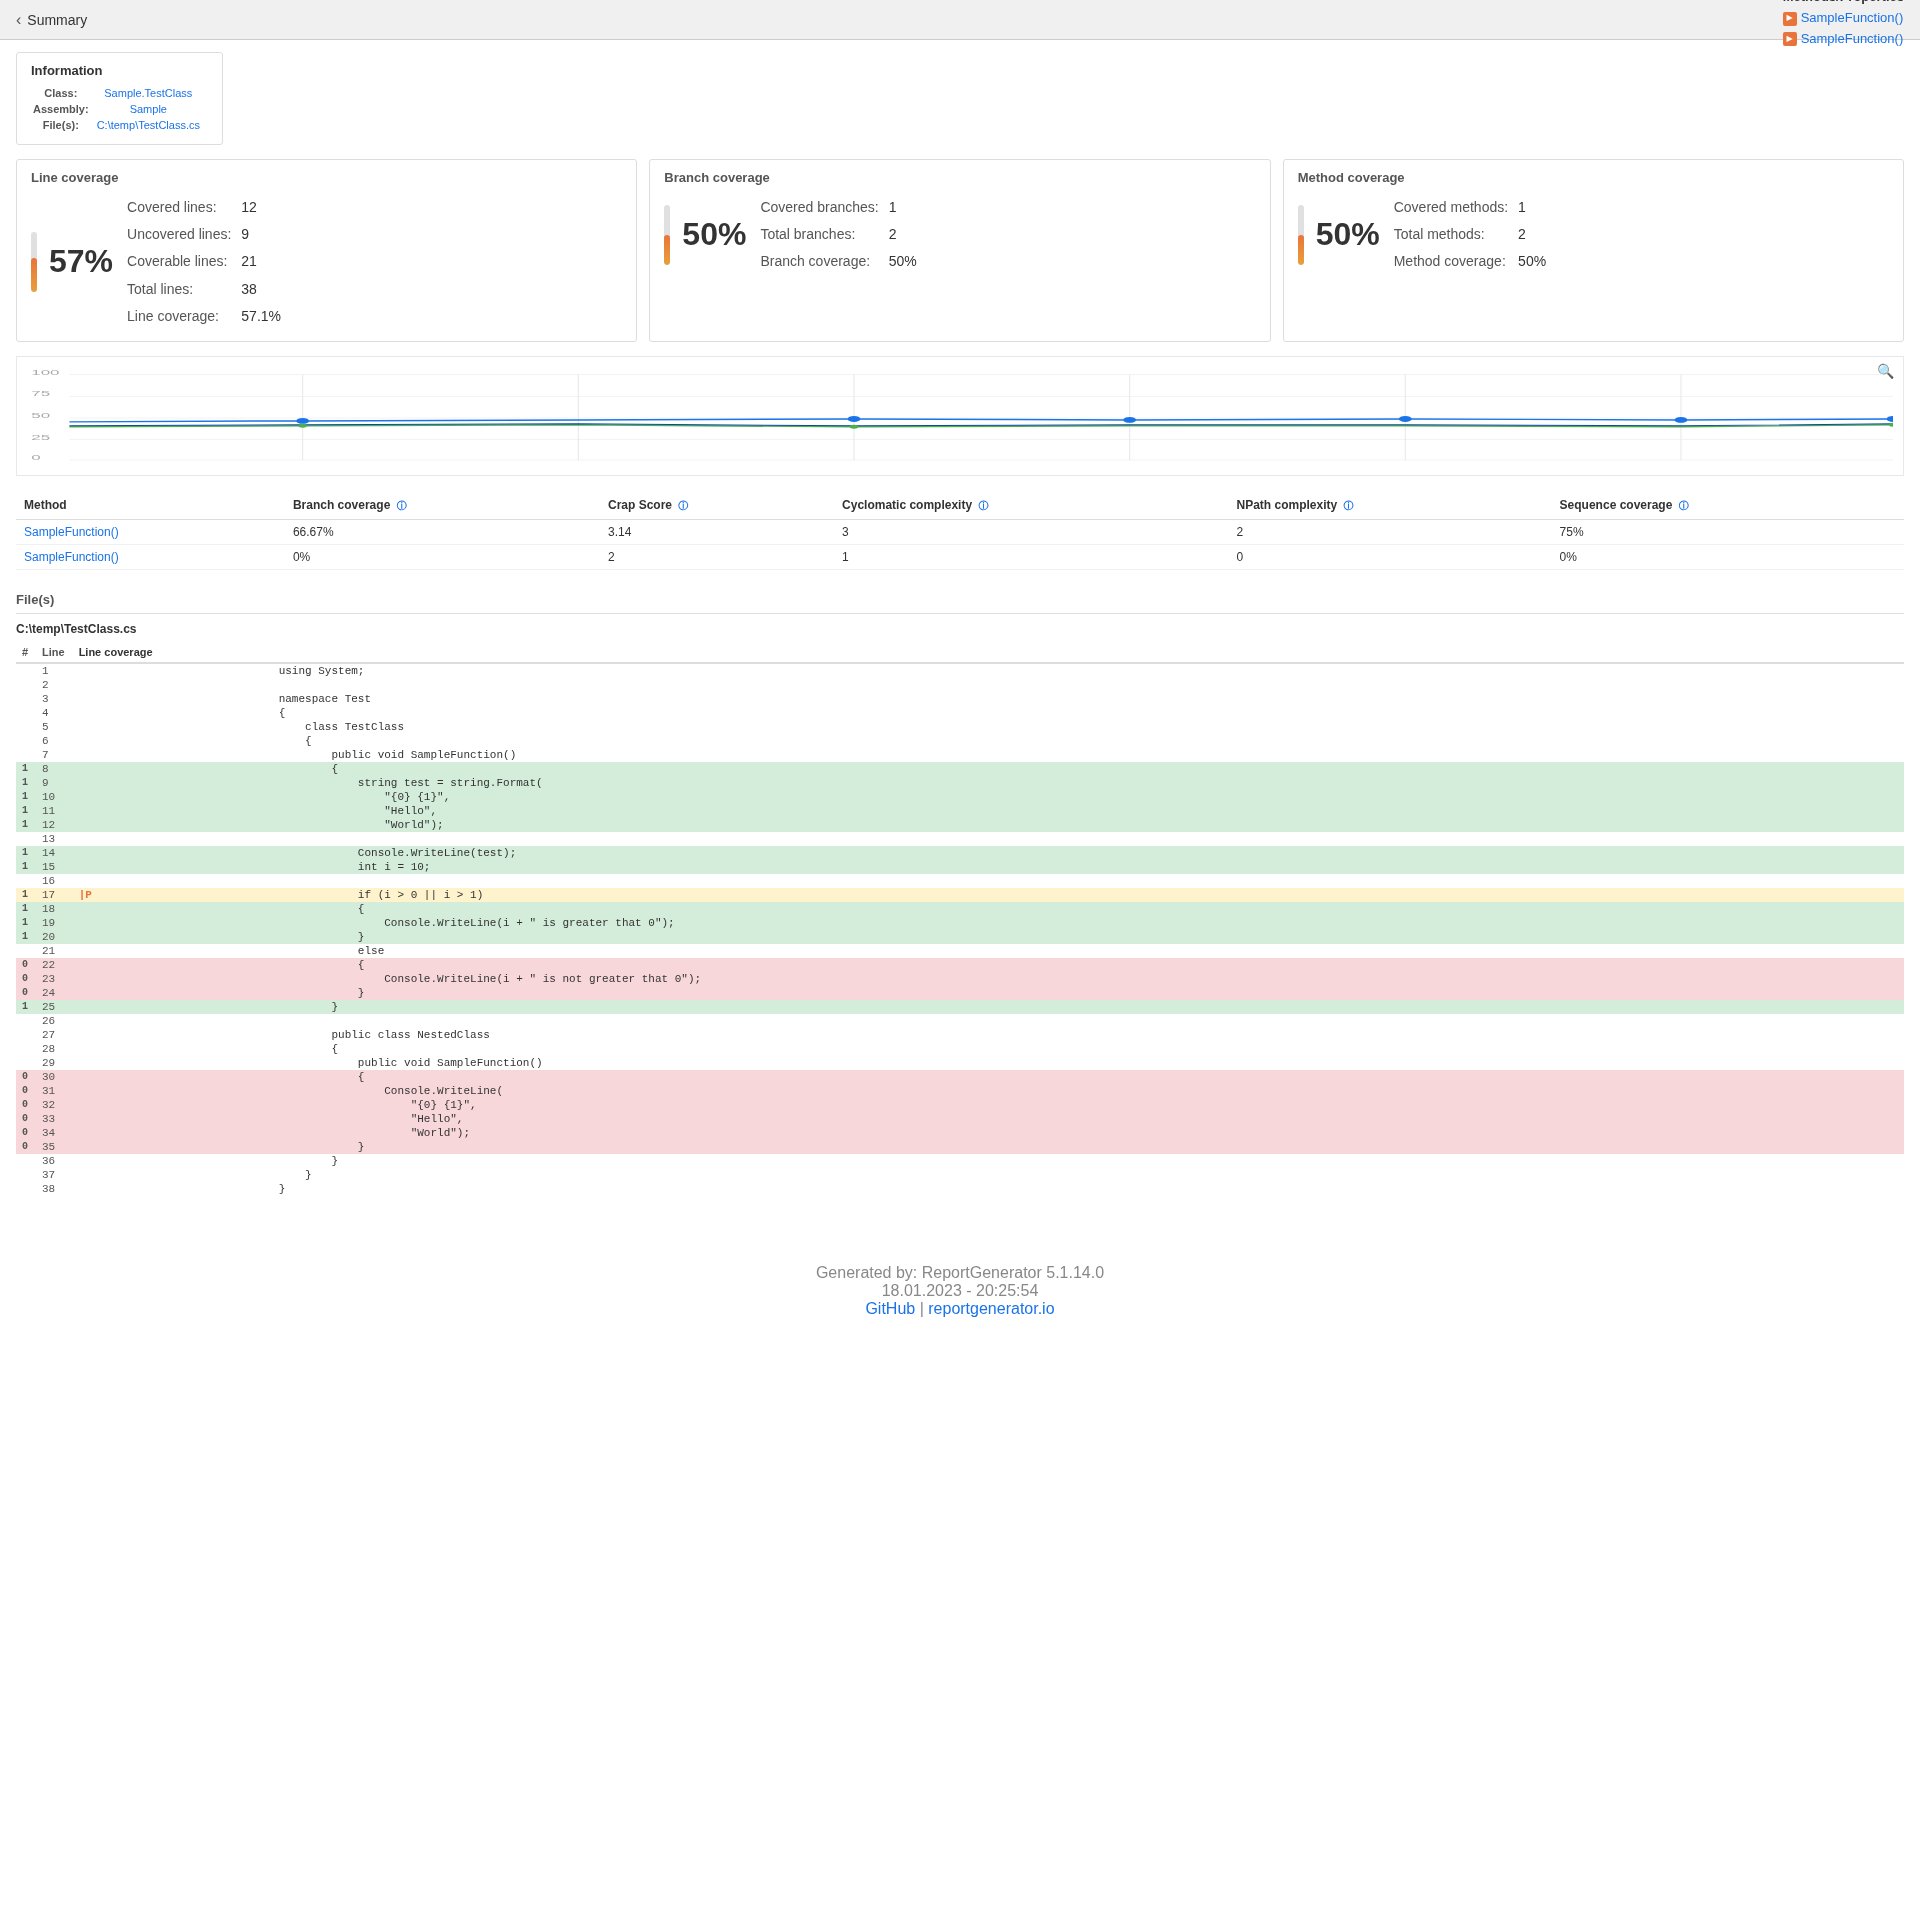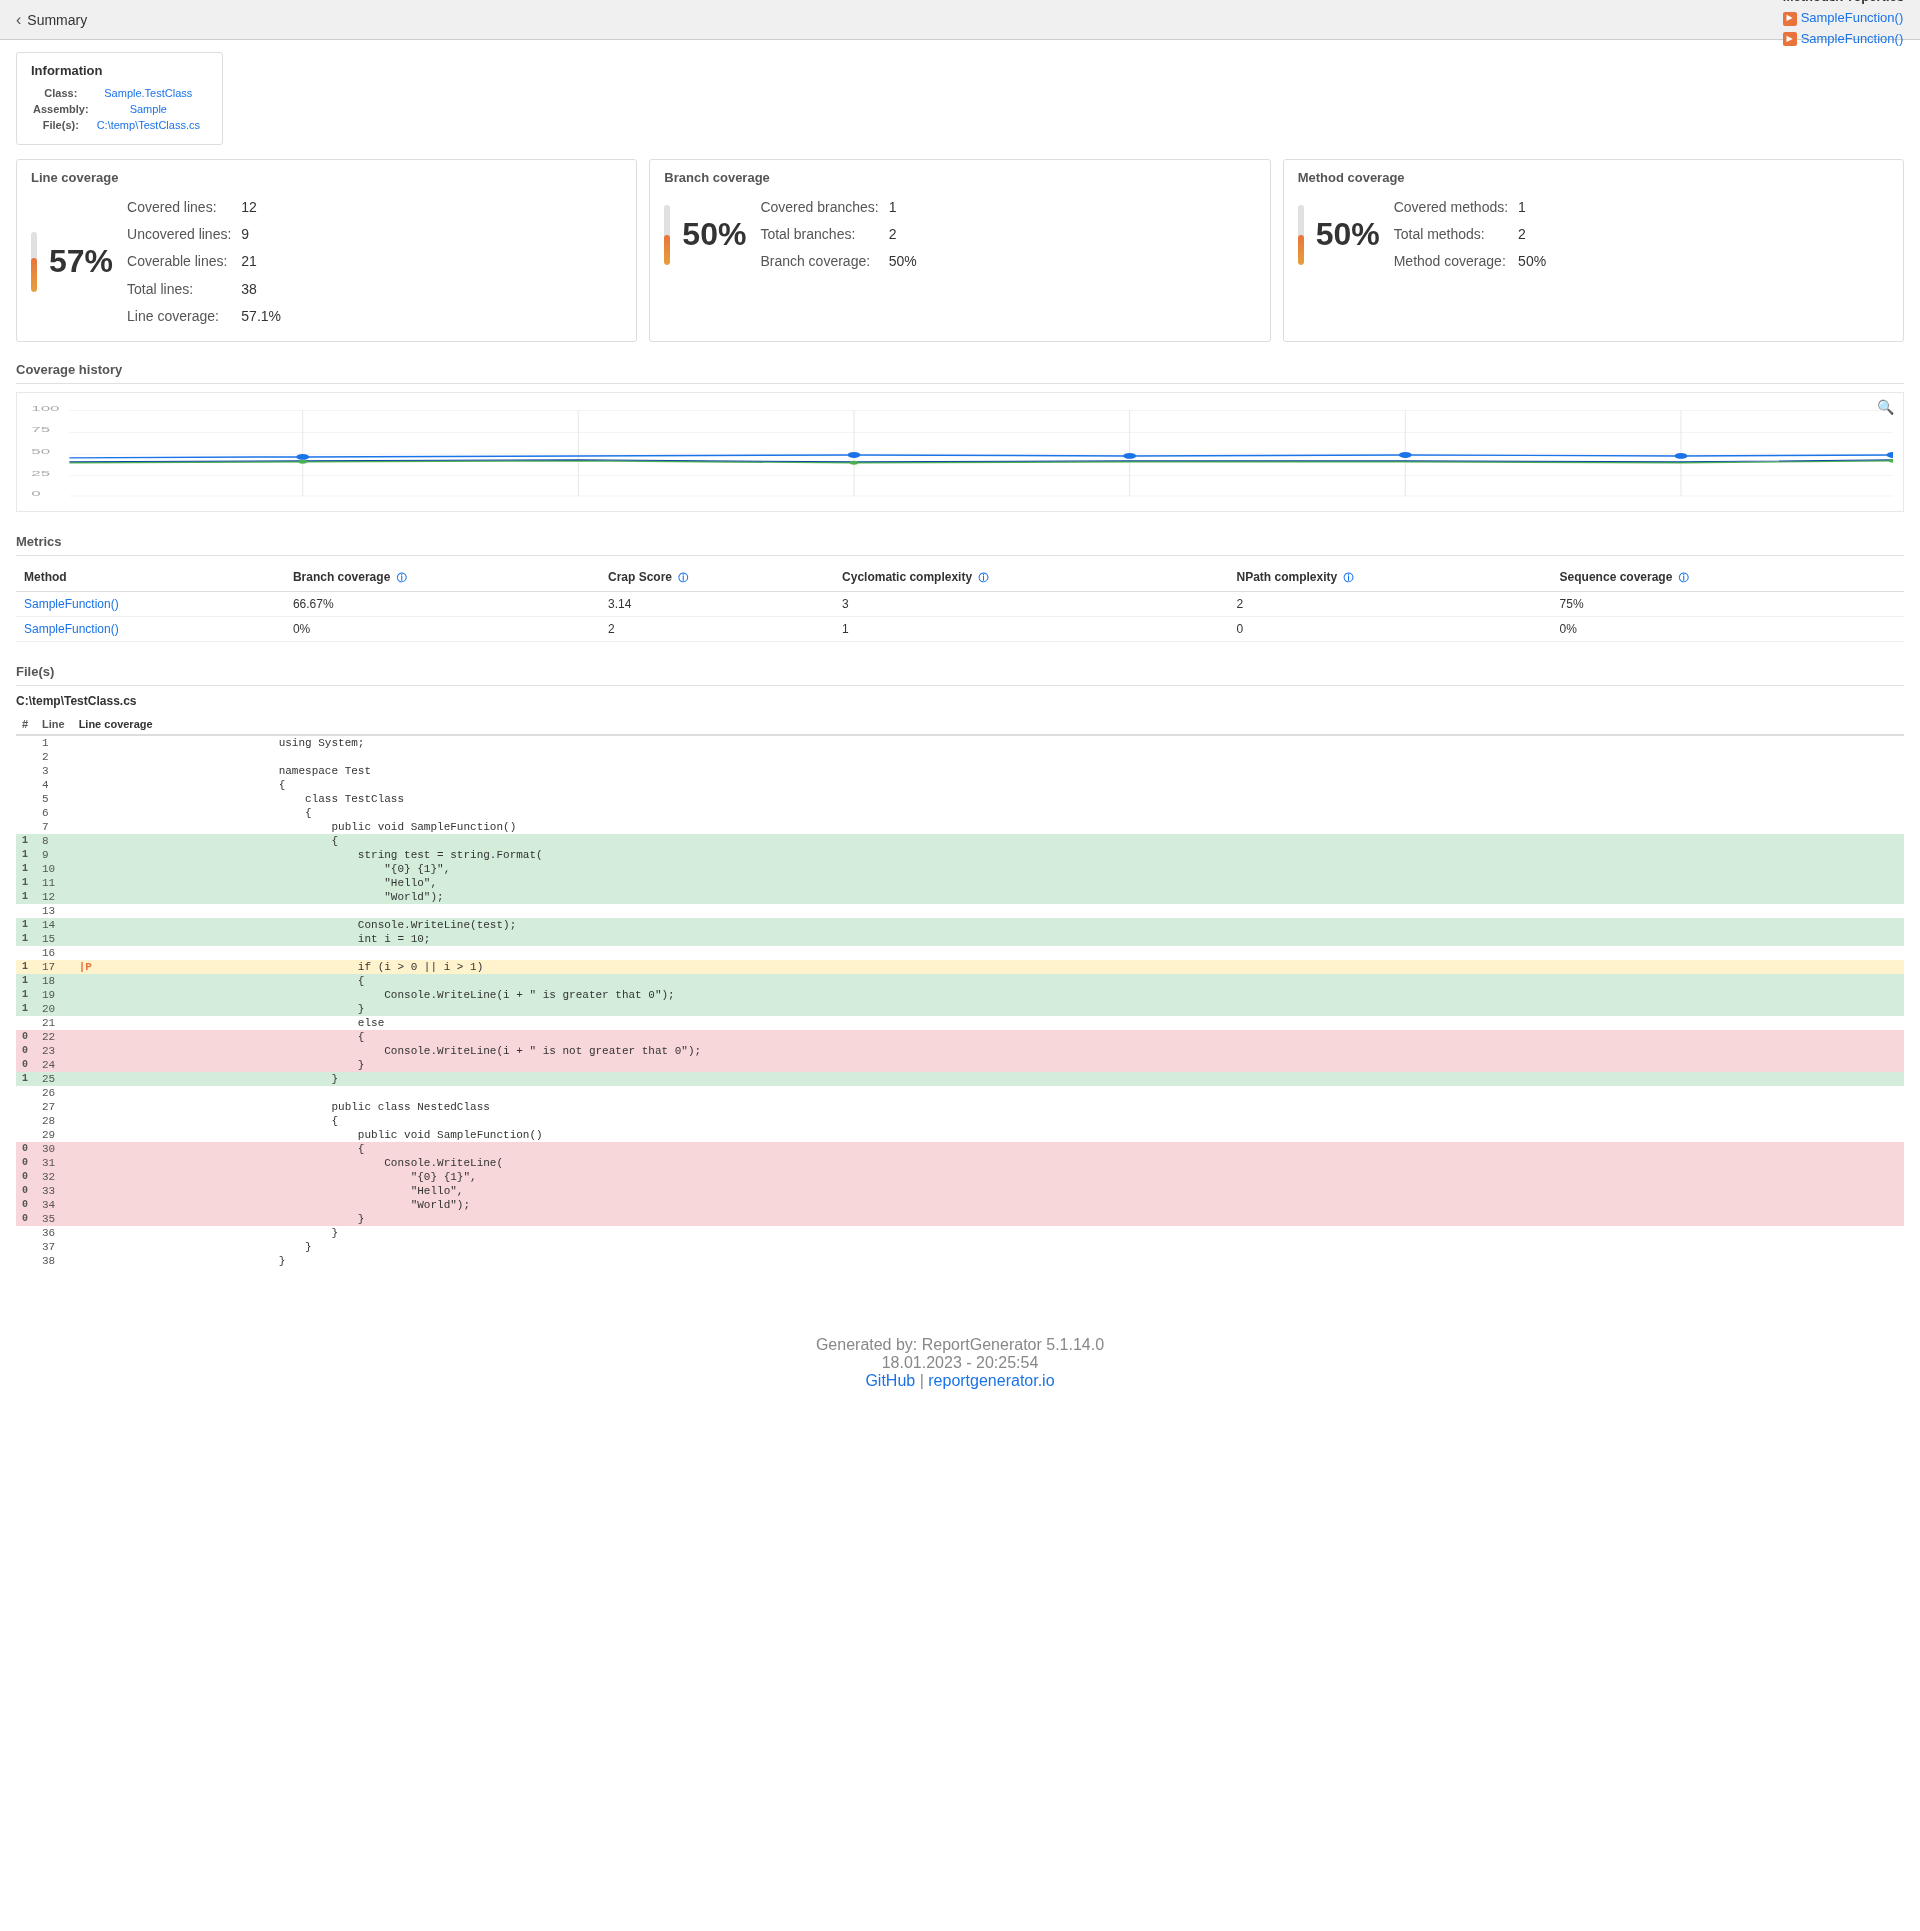--- a/index.html
+++ b/index.html
@@ -224,21 +224,20 @@
                 <td>50%</td>
               </tr>
         </tbody>
           </table>
       </div>
     </div>
   </div>
 
   
   <div class="section">
-    <div class="section-title">Coverage history</div>
     <div class="chart-container">
       <span class="zoom-icon">🔍</span>
       <svg class="chart-svg" viewBox="0 0 880 100" preserveAspectRatio="none">
 
         <text x="2" y="8" font-size="8" fill="#aaa">100</text>
         <text x="2" y="30" font-size="8" fill="#aaa">75</text>
         <text x="2" y="52" font-size="8" fill="#aaa">50</text>
         <text x="2" y="74" font-size="8" fill="#aaa">25</text>
         <text x="2" y="95" font-size="8" fill="#aaa">0</text>
 
@@ -270,21 +269,20 @@
 
         <circle cx="130" cy="60" r="2" fill="#4caf50"></circle>
         <circle cx="390" cy="61" r="2" fill="#4caf50"></circle>
         <circle cx="880" cy="59" r="2" fill="#4caf50"></circle>
       </svg>
     </div>
   </div>
 
   
   <div class="section">
-    <div class="section-title">Metrics</div>
     <table class="metrics-table">
       <thead>
         <tr>
           <th>Method</th>
           <th>Branch coverage <span class="info-icon">ⓘ</span></th>
           <th>Crap Score <span class="info-icon">ⓘ</span></th>
           <th>Cyclomatic complexity <span class="info-icon">ⓘ</span></th>
           <th>NPath complexity <span class="info-icon">ⓘ</span></th>
           <th>Sequence coverage <span class="info-icon">ⓘ</span></th>
         </tr>

